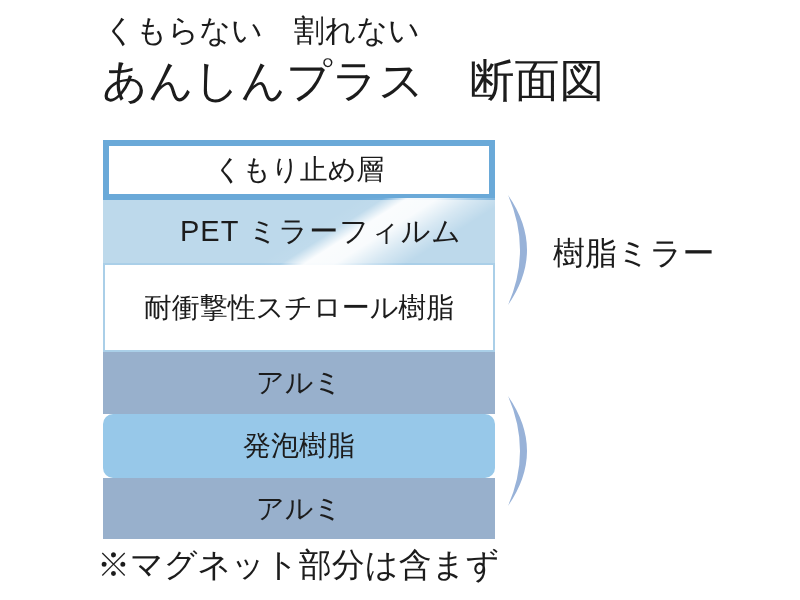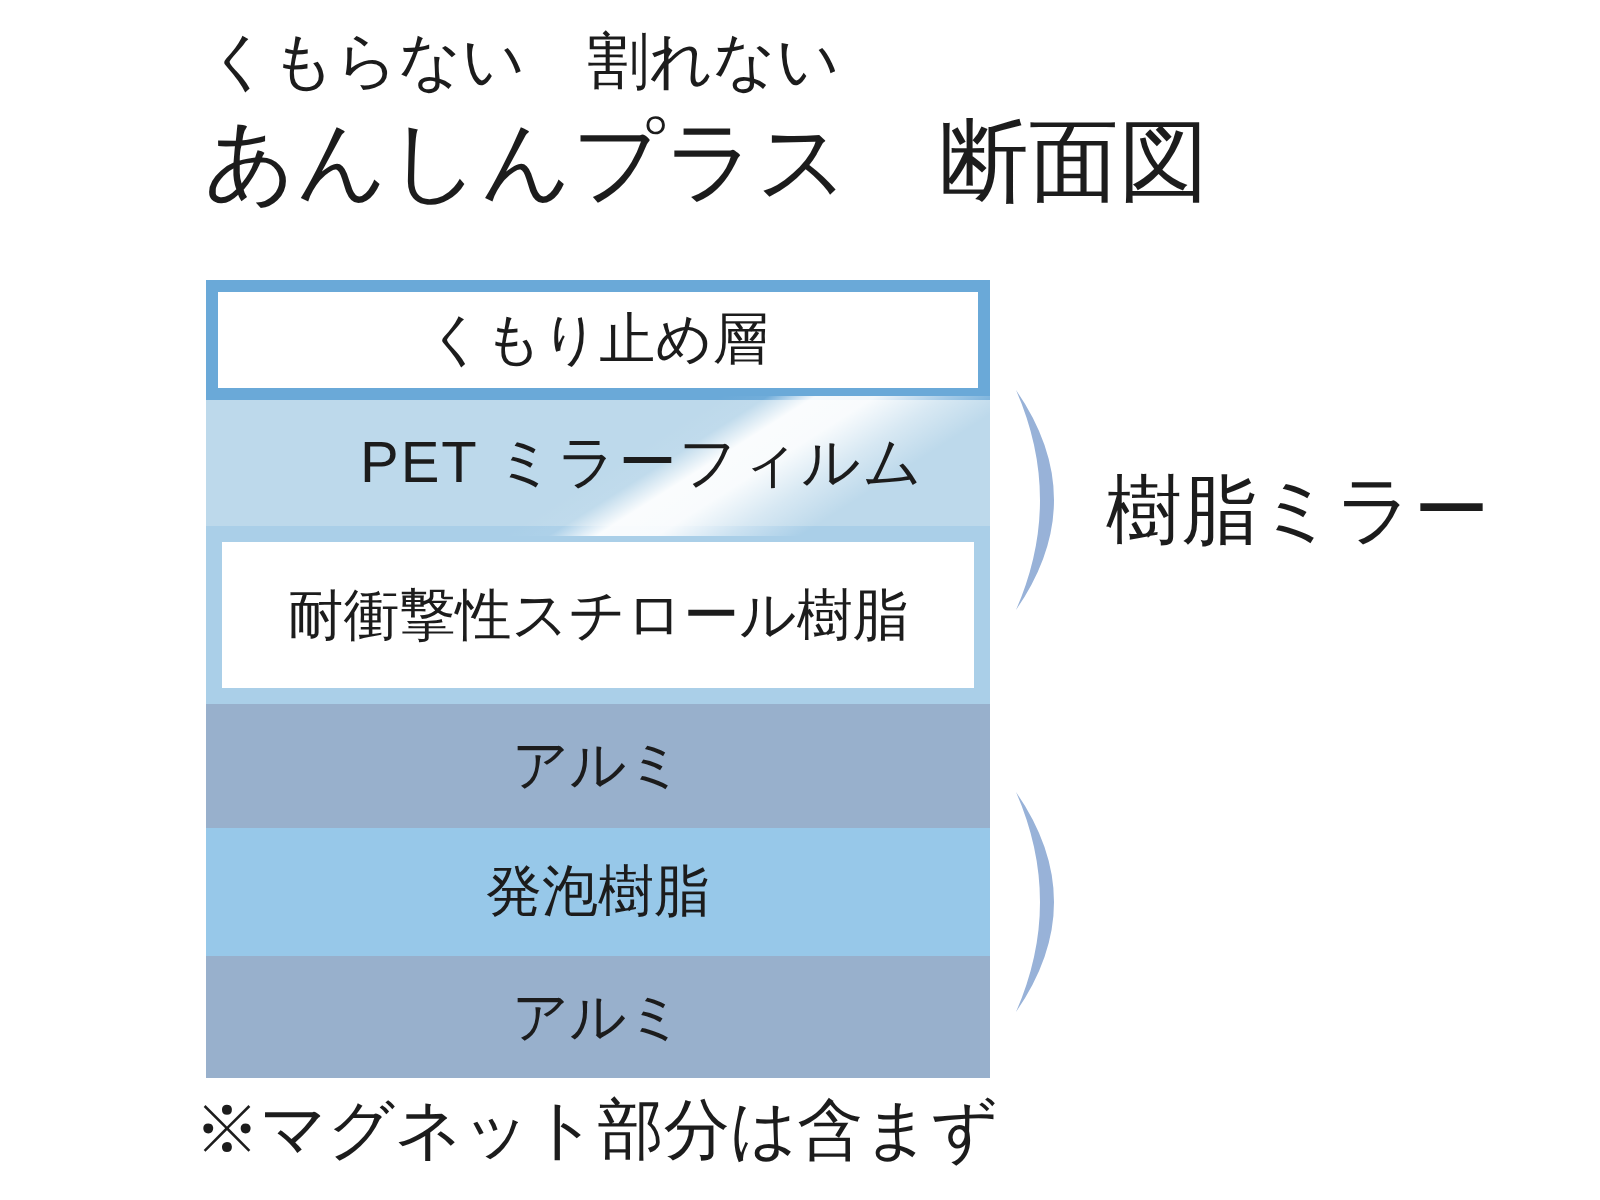--- a/index.html
+++ b/index.html
@@ -17,43 +17,43 @@
   
   #stack{left:103px;top:140px;width:392px;height:399px;}
   .layer{
     position:absolute;left:0;width:392px;
     display:flex;align-items:center;justify-content:center;
     box-sizing:border-box;font-size:28px;
   }
   .layer .lbl{position:relative;z-index:2;white-space:nowrap;}
   #layer-antifog {top:0;   height:60px;background:#ffffff;border:6px solid #6aa9d8;}
   #layer-pet     {top:60px; height:63px;background:#bdd9eb;font-size:29px;letter-spacing:1px;}
-  #layer-styrene {top:123px;height:89px;background:#ffffff;border:8px solid #f9a8d4;}
+  #layer-styrene {top:123px;height:89px;background:#ffffff;border:2px solid #f9a8d4;}
   #layer-alumi1  {top:212px;height:62px;background:#98b0cc;}
-  #layer-foam    {top:274px;height:64px;background:#97c8e9;}
+  #layer-foam    {top:274px;height:64px;background:#97c8e9;border-radius:10px;}
   #layer-alumi2  {top:338px;height:61px;background:#98b0cc;}
 
   
   #shine{
     position:absolute;left:257px;top:58px;width:150px;height:70px;z-index:1;
     transform:skewX(-57.5deg);transform-origin:0 0;pointer-events:none;
     background:linear-gradient(to right,
       rgba(255,255,255,0) 0%,
       rgba(255,255,255,0.05) 16%,
       rgba(255,255,255,0.93) 32%,
       rgba(255,255,255,0.9) 52%,
       rgba(255,255,255,0.4) 76%,
       rgba(255,255,255,0) 100%);
   }
 
   
   .bracket{width:30px;height:114px;}
   #bracket-mirror{left:506px;top:193px;}
   #bracket-composite{left:506px;top:394px;}
-  #anno-mirror{left:553px;top:234px;font-size:38px;line-height:1.2;white-space:nowrap;}
+  #anno-mirror{left:553px;top:234px;font-size:32px;line-height:1.2;white-space:nowrap;}
   #anno-composite{left:553px;top:409px;font-size:30px;line-height:1.32;white-space:nowrap;}
 
   
   #footnote{left:97px;top:543px;font-size:33px;white-space:nowrap;font-family:Liberation Serif, serif;}
 </style>
 </head>
 <body>
 
 <div class="abs" id="subtitle">くもらない　割れない</div>
 <div class="abs" id="title">あんしんプラス　断面図</div>

